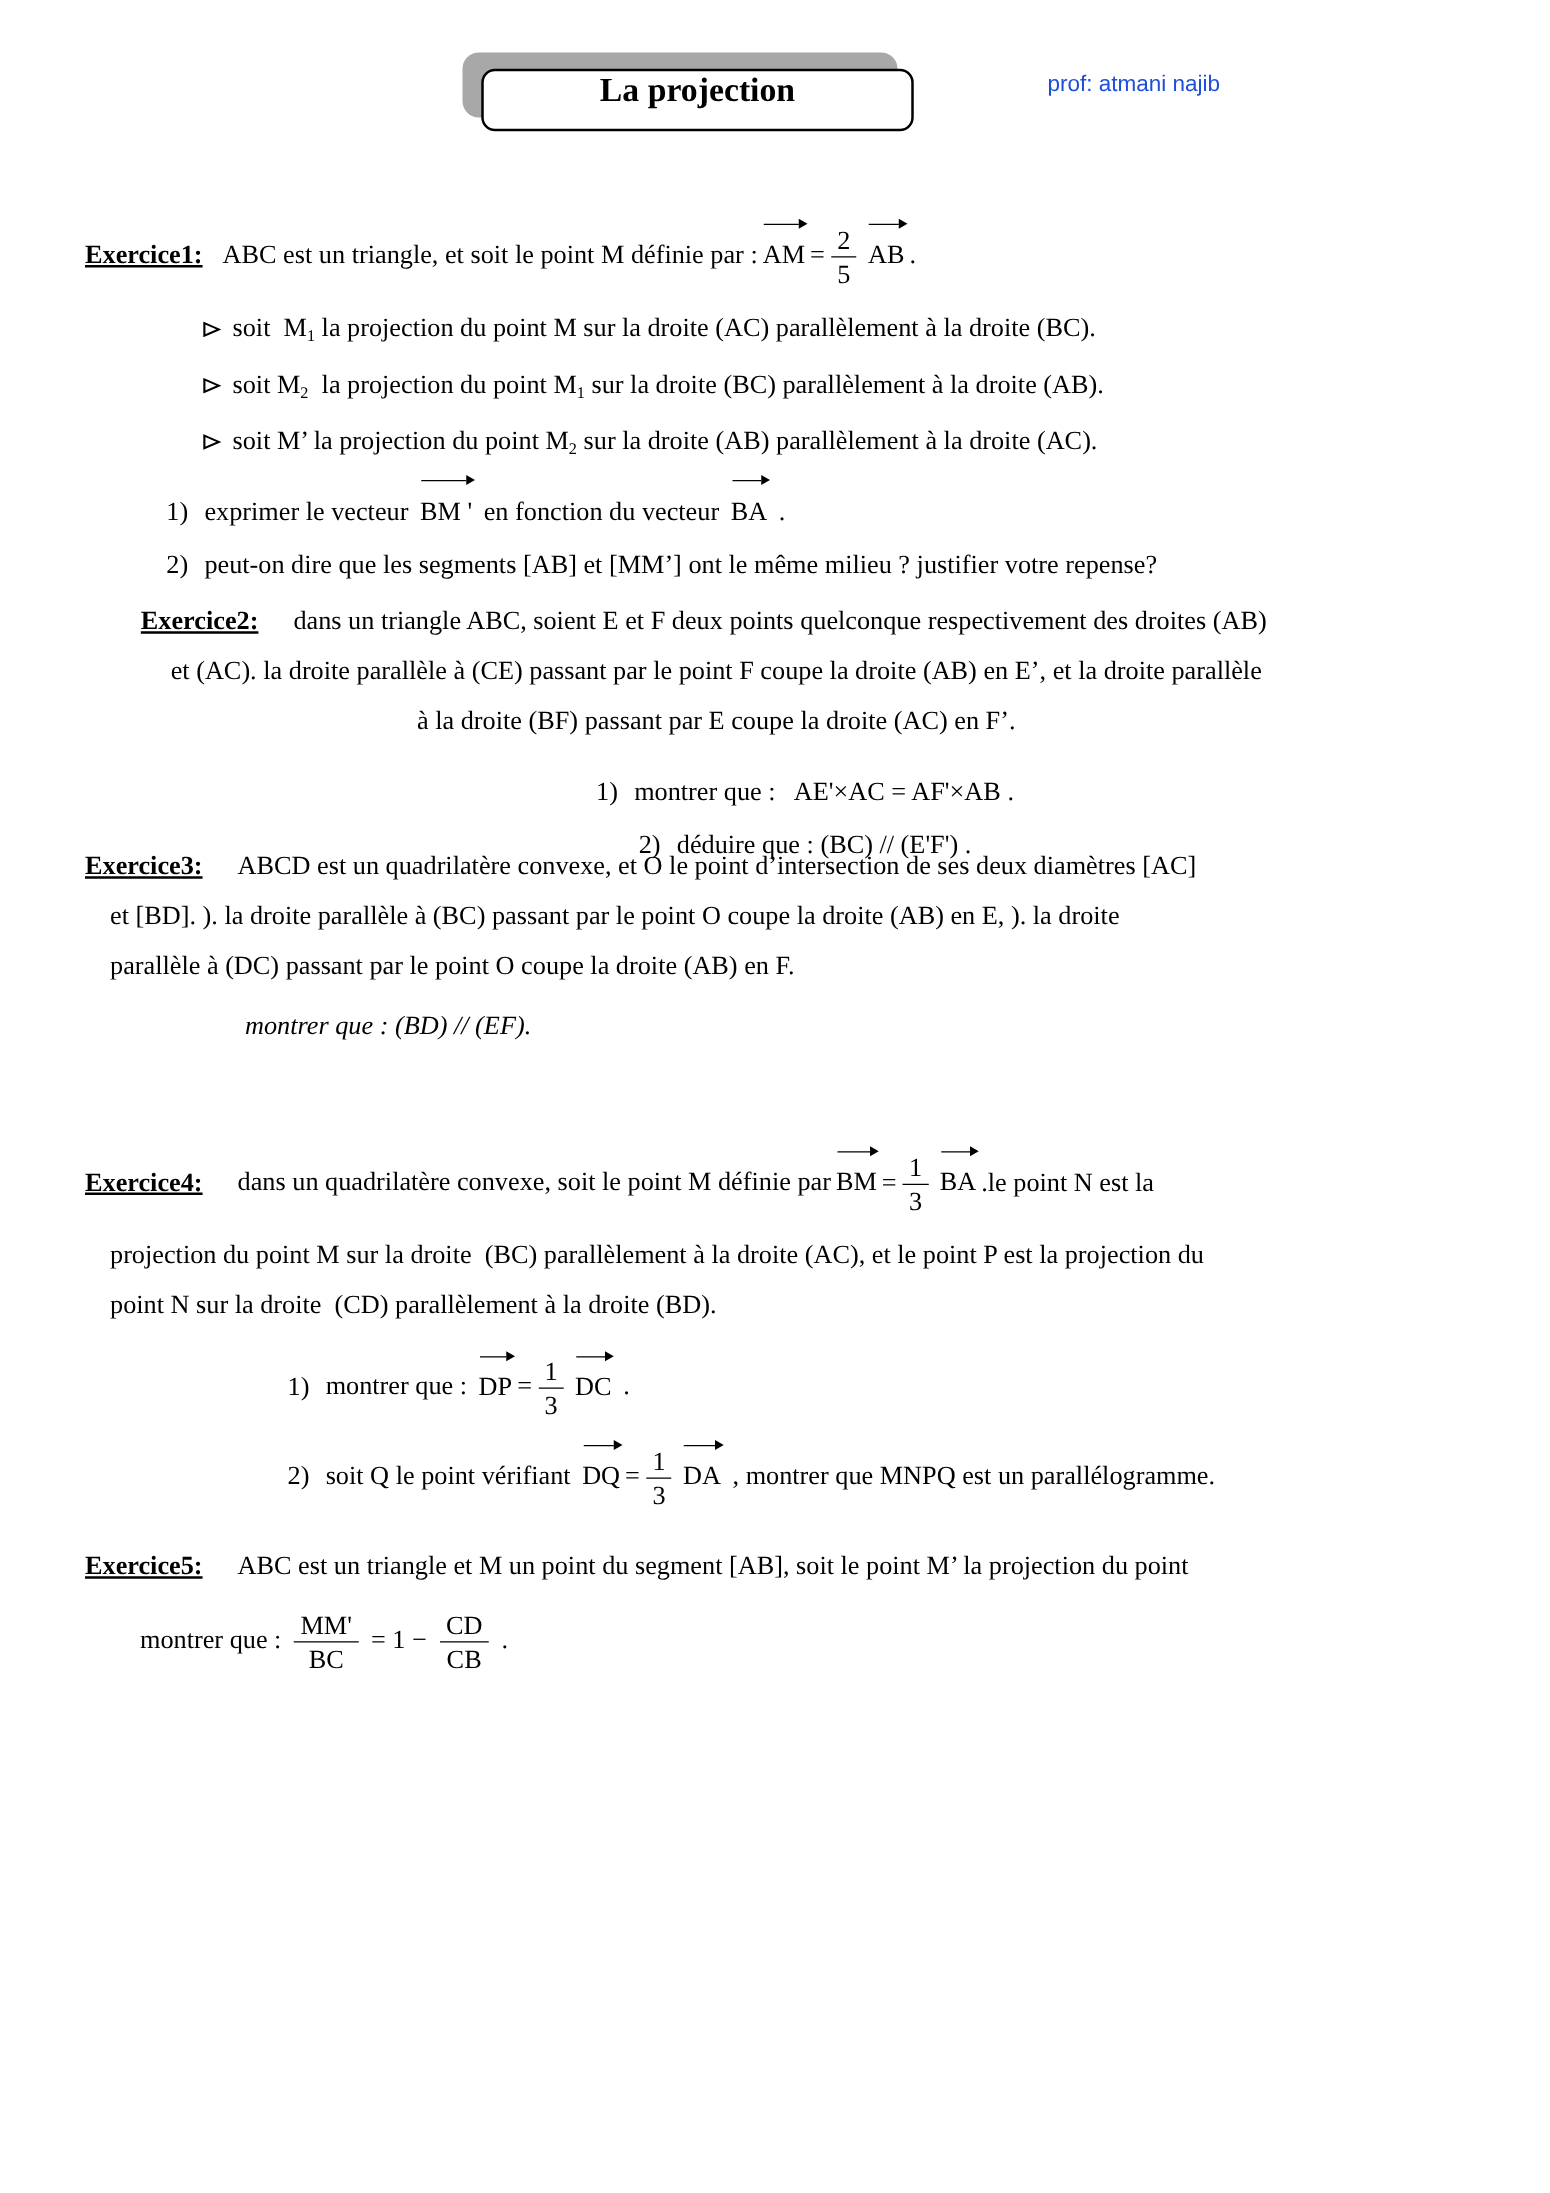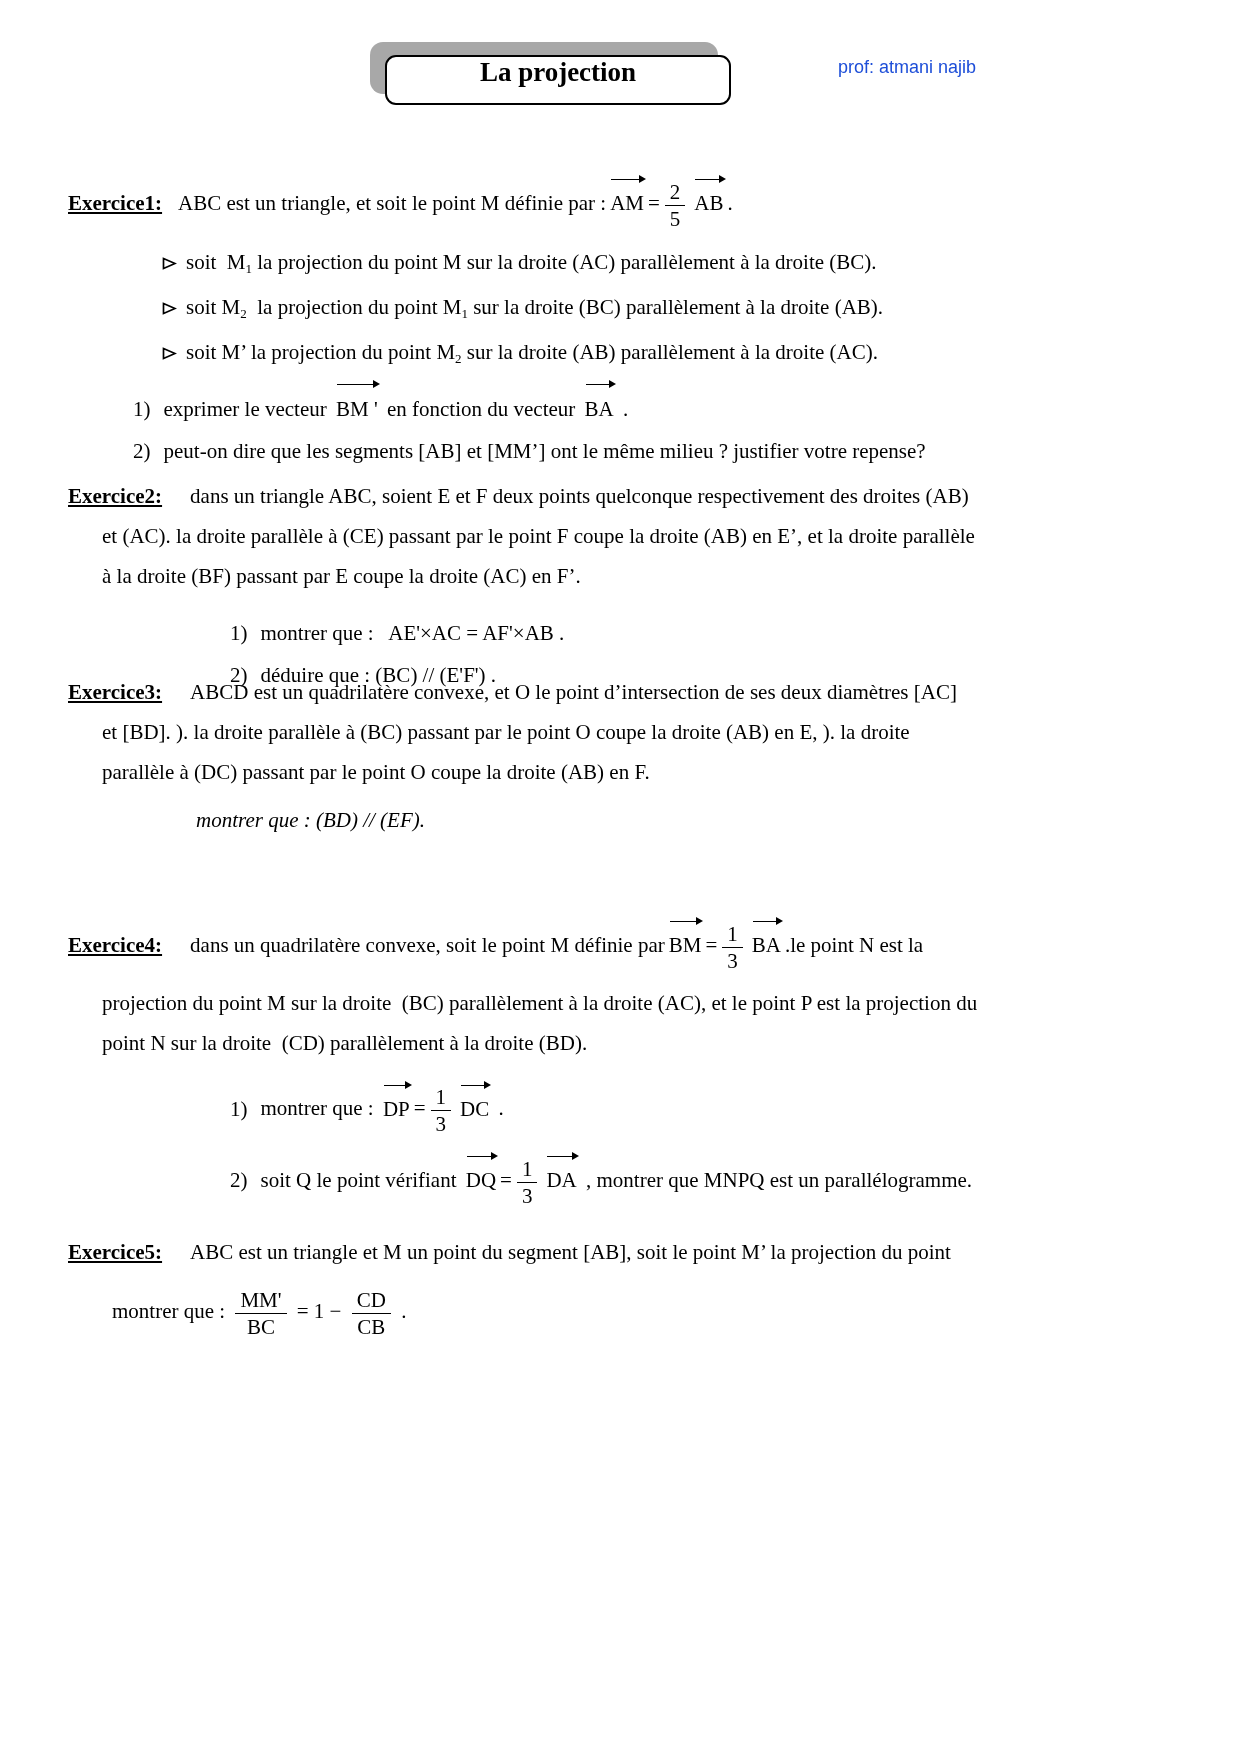--- a/index.html
+++ b/index.html
@@ -16,28 +16,28 @@
     background:#fff; border:2px solid #000; border-radius:11px;
     display:flex; justify-content:center;
     font-weight:bold; font-size:27px;
   }
   .prof {
     position:absolute; left:838px; top:57px;
     font-family:"Liberation Sans", sans-serif; font-size:18px; color:#1d4ed8;
   }
   
   .ex { position:absolute; left:68px; width:990px; }
-  .ex1 { top:170px; } .ex2 { top:476px; } .ex3 { top:672px; } .ex4 { top:912px; } .ex5 { top:1232px; }
+  .ex1 { top:170px; } .ex2 { top:476px;text-align:center; } .ex3 { top:672px; } .ex4 { top:912px; } .ex5 { top:1232px; }
   .ex-label { font-weight:bold; text-decoration:underline; }
   .t { white-space:pre-wrap; }
   .after-label-sm { margin-left:16px; }
   .after-label { margin-left:28px; }
   .line { line-height:40px; }
   .f-line { line-height:40px; padding-top:10px; padding-bottom:6px; }
-  .hang { margin-left:34px; }
+  .hang { margin-left:20px; }
   .bullets { margin-left:94px; margin-top:6px; }
   .bullet { line-height:39px; }
   .bullet svg { margin-right:9px; vertical-align:-1px; }
   .qlist-ex1 { margin-left:65px; }
   .qlist-deep { margin-left:162px; }
   .q { line-height:42px; }
   .qf { line-height:40px; padding-top:10px; padding-bottom:6px; }
   .qnum { margin-right:13px; white-space:pre; }
   .concl-ex3 { margin-left:128px; margin-top:8px;font-style:italic; }
   .concl-ex5 { margin-left:44px; margin-top:6px; }

